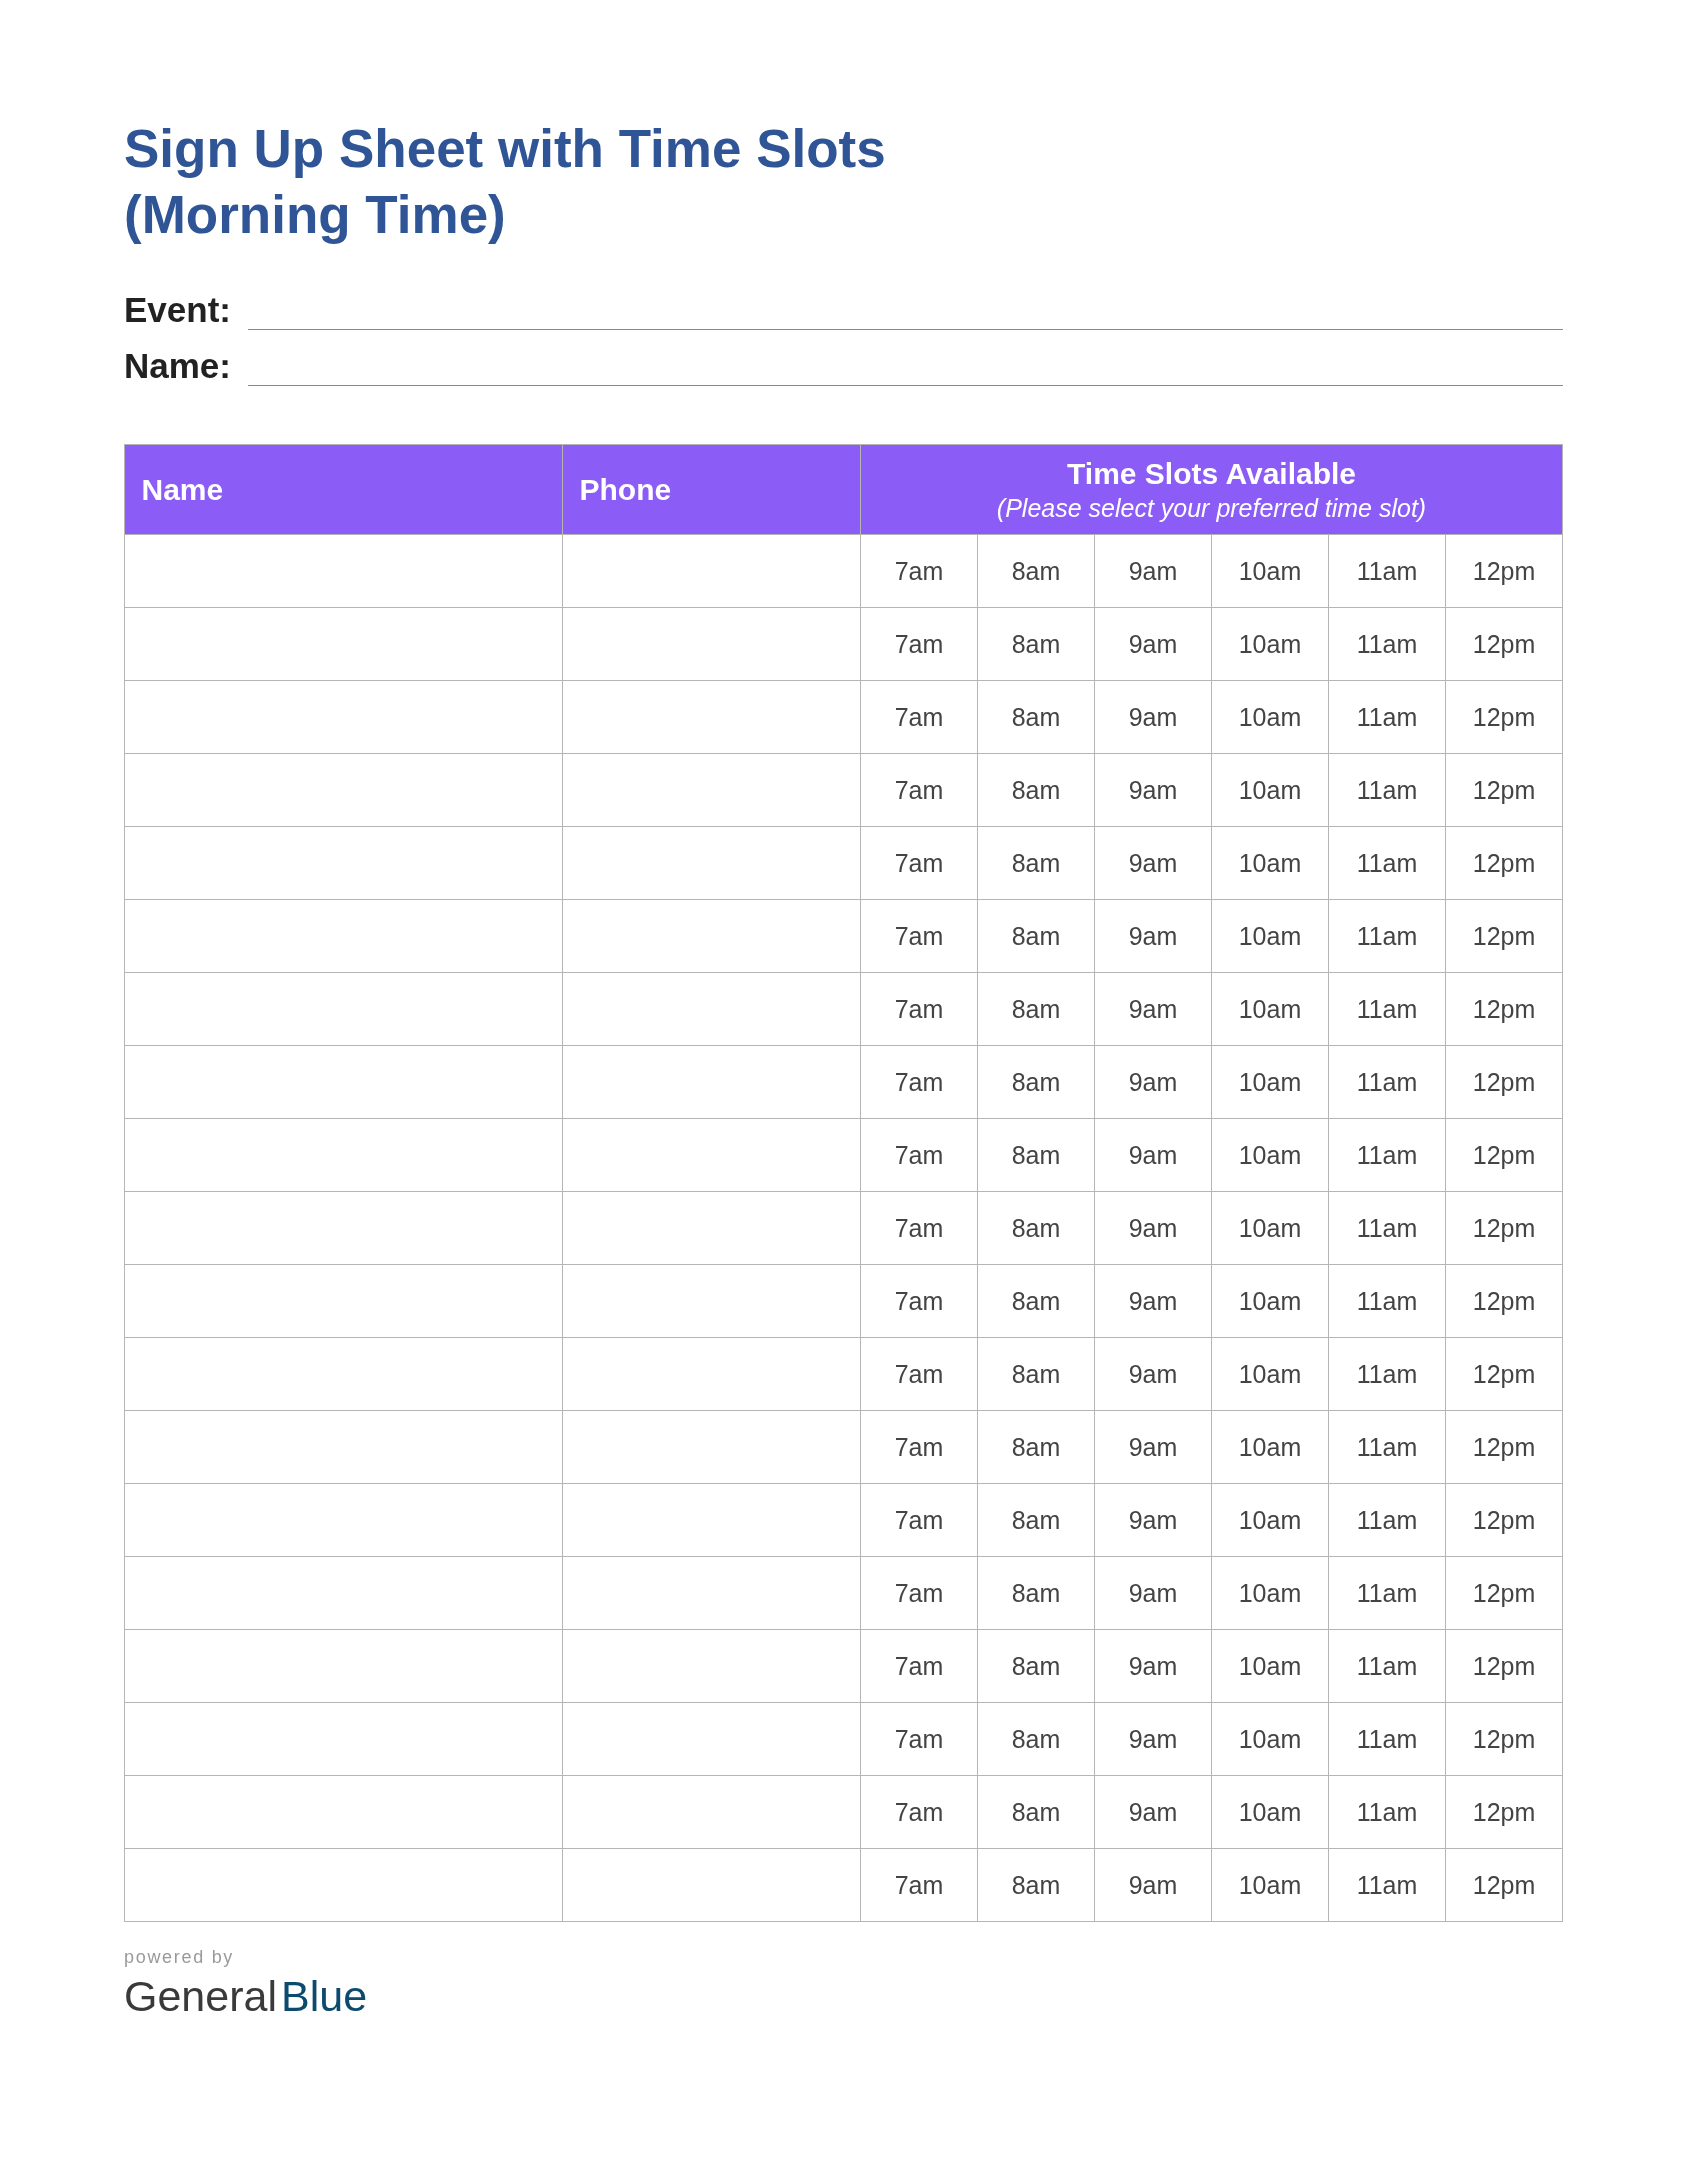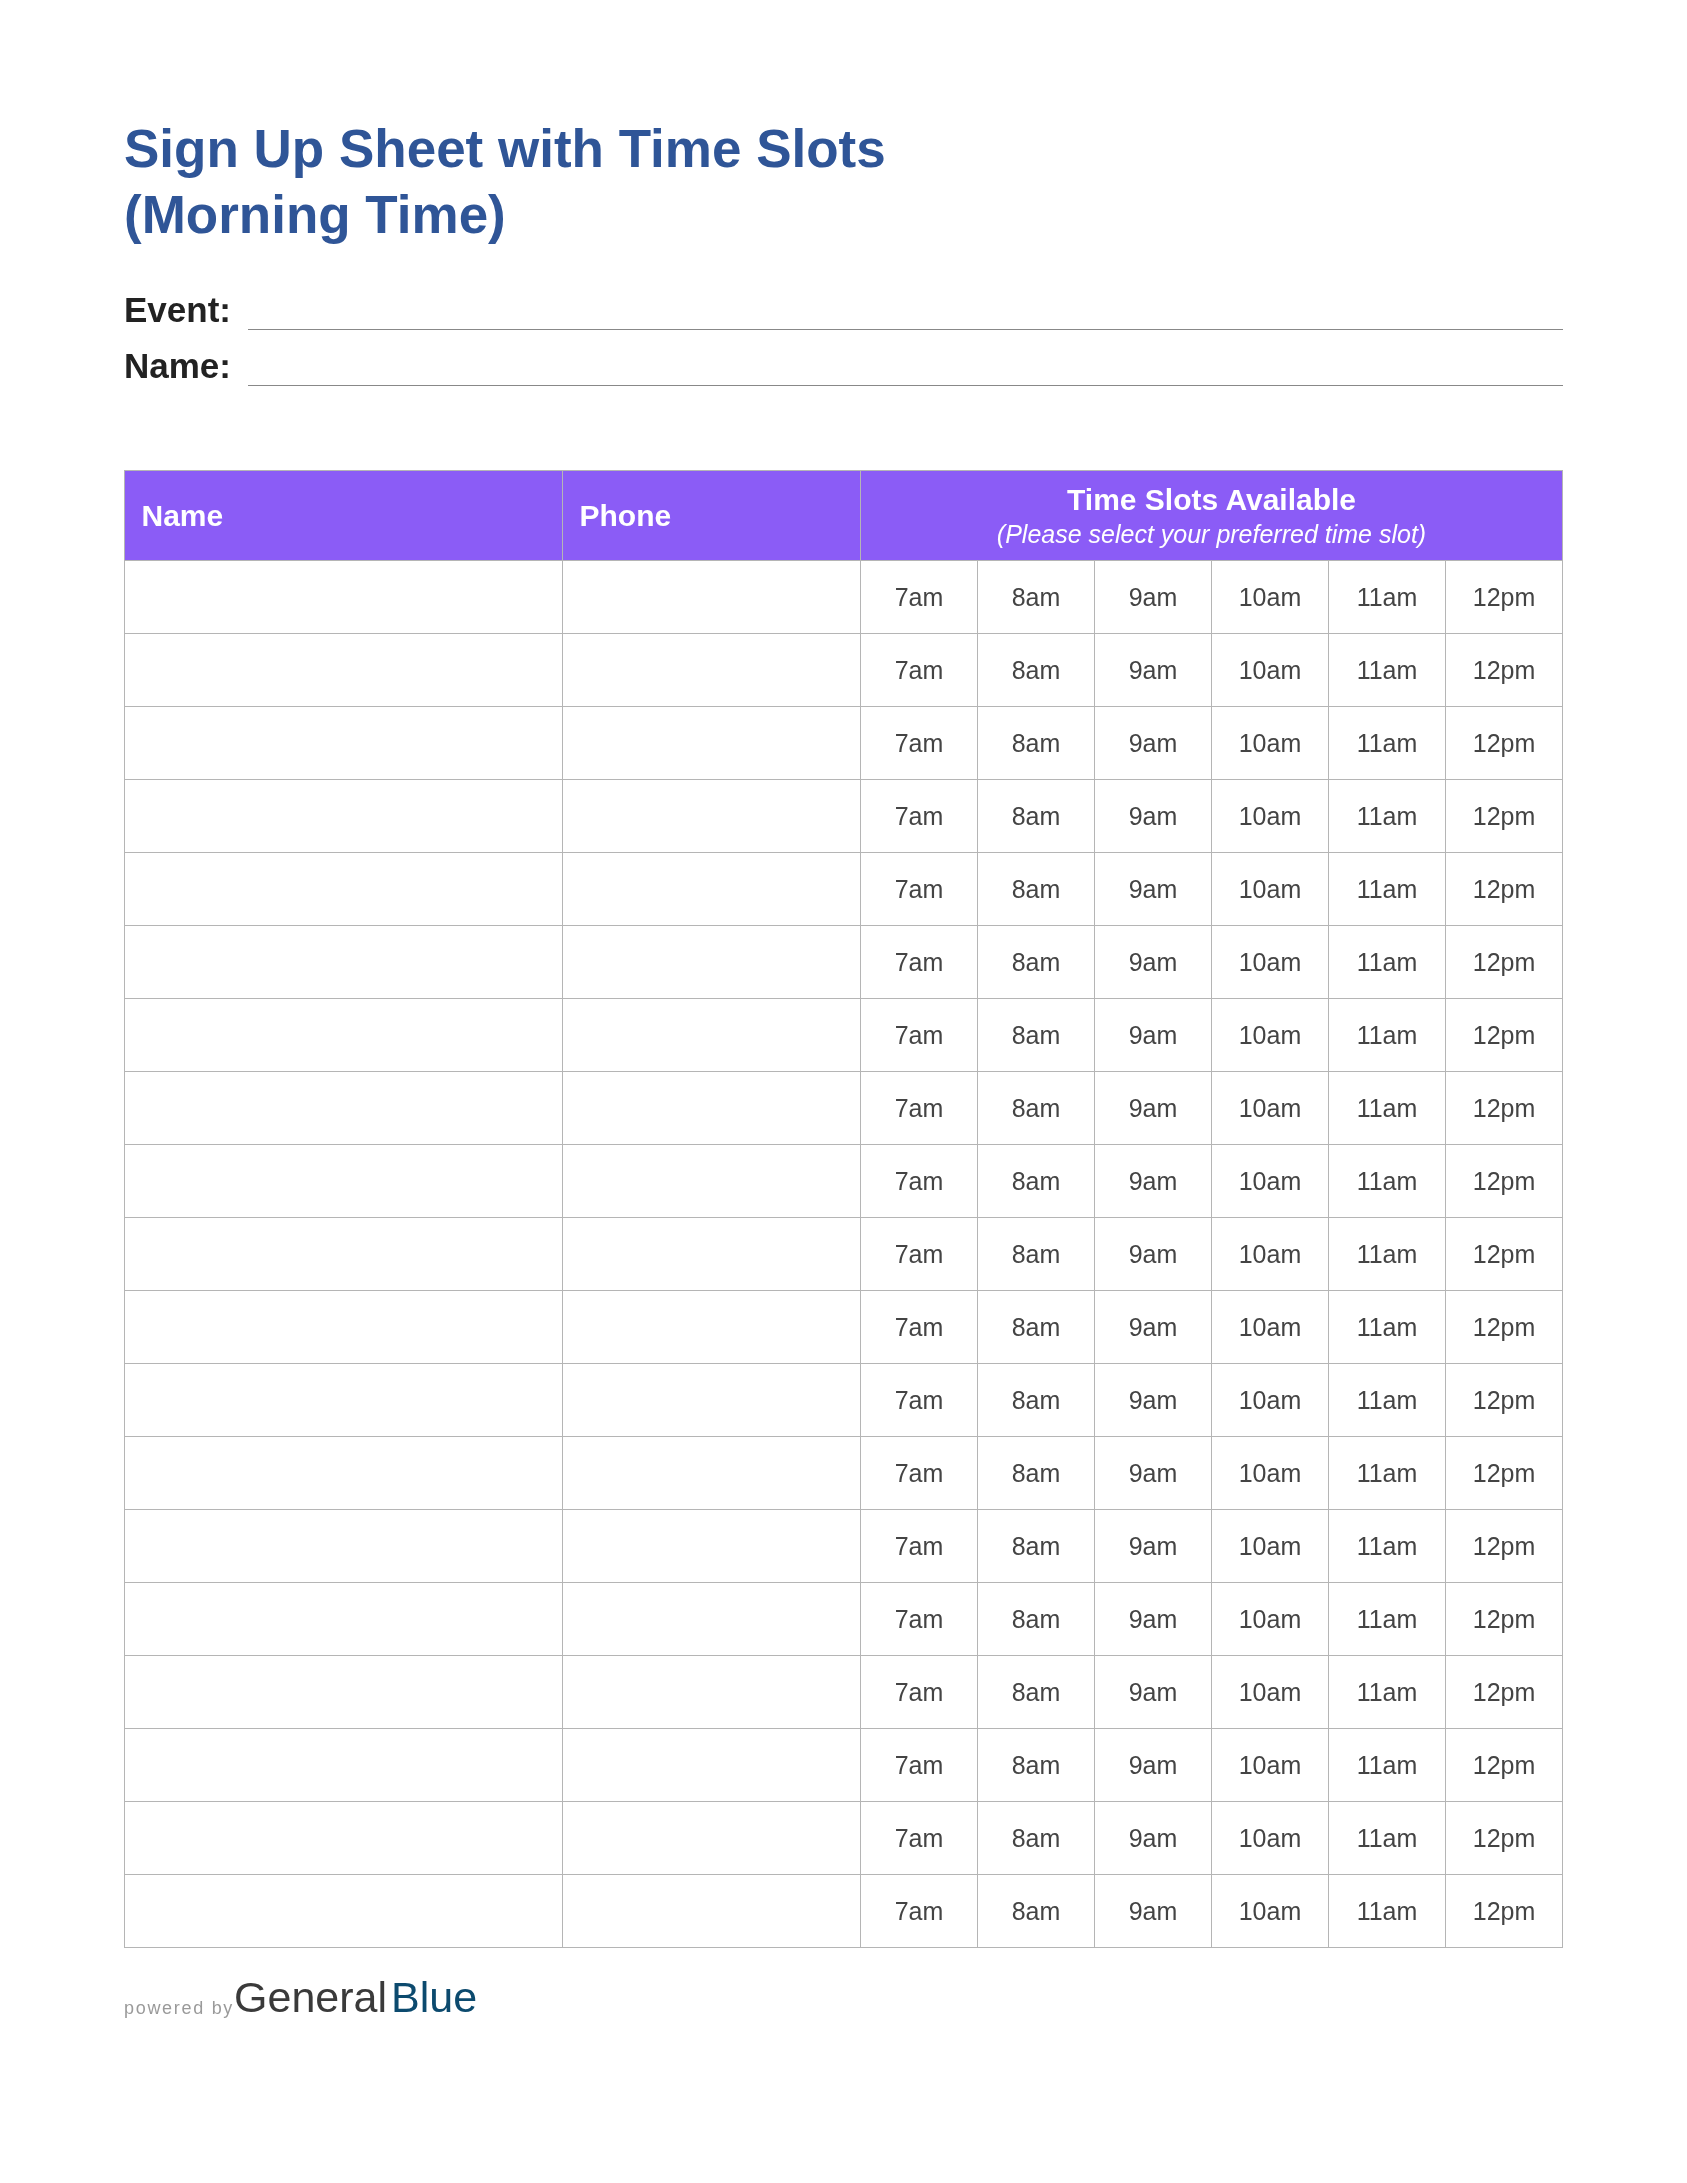--- a/index.html
+++ b/index.html
@@ -14,21 +14,21 @@
   .title-block {
     margin-bottom: 41px;
   }
   .title-block h1 {
     font-size: 53px;
     font-weight: bold;
     color: #2f5597;
     line-height: 1.25;
   }
   .meta {
-    margin-bottom: 84px;
+    margin-bottom: 58px;
   }
   .meta-row {
     display: flex;
     align-items: flex-end;
     margin-bottom: 16.5px;
   }
   .meta-label {
     font-size: 35px;
     font-weight: bold;
     color: #222;
@@ -68,22 +68,21 @@
     height: 73px;
     font-size: 25px;
     color: #444;
     padding: 0 10px;
     text-align: center;
     vertical-align: middle;
   }
   tbody td.blank { background: #fff; }
   .footer {
     display: flex;
-    flex-direction: row;
-    align-items: flex-end;
+    flex-direction: column;
     margin-top: 25px;
   }
   .powered {
     font-size: 18px;
     color: #9a9a9a;
     letter-spacing: 1.7px;
     margin-bottom: 3.3px;
   }
   .brand {
     font-size: 43px;

